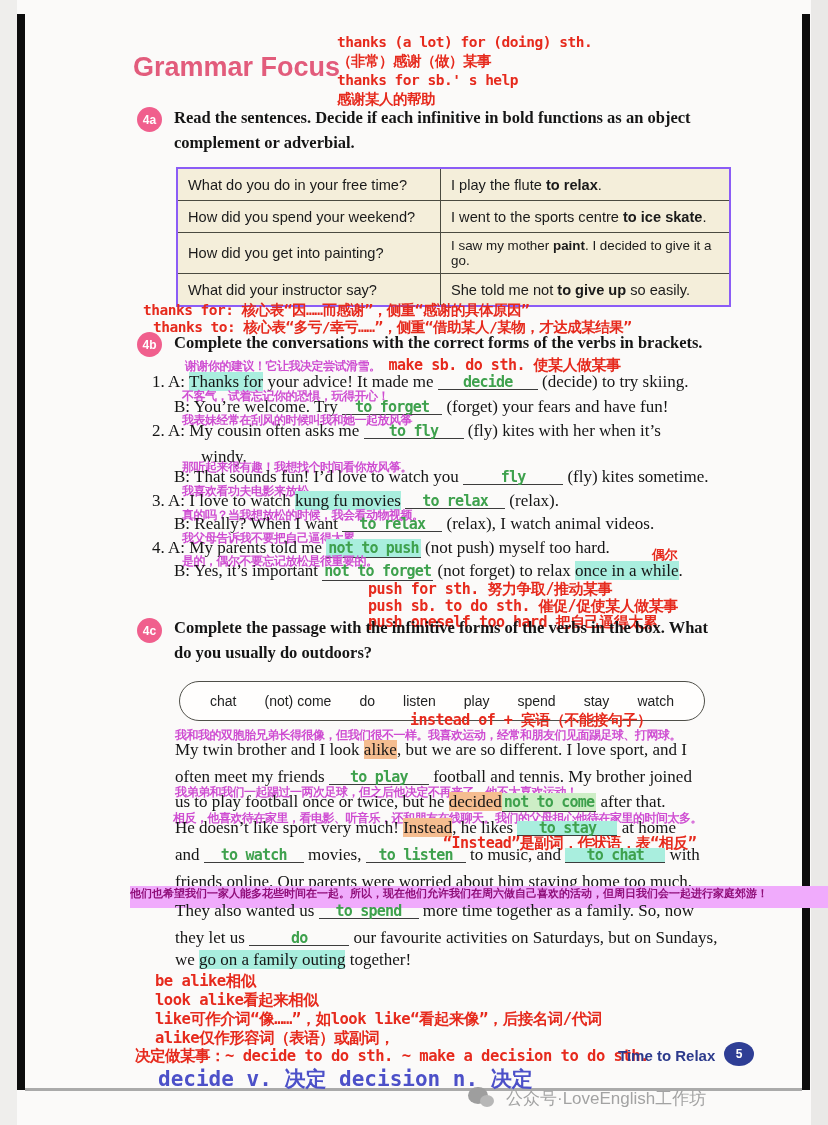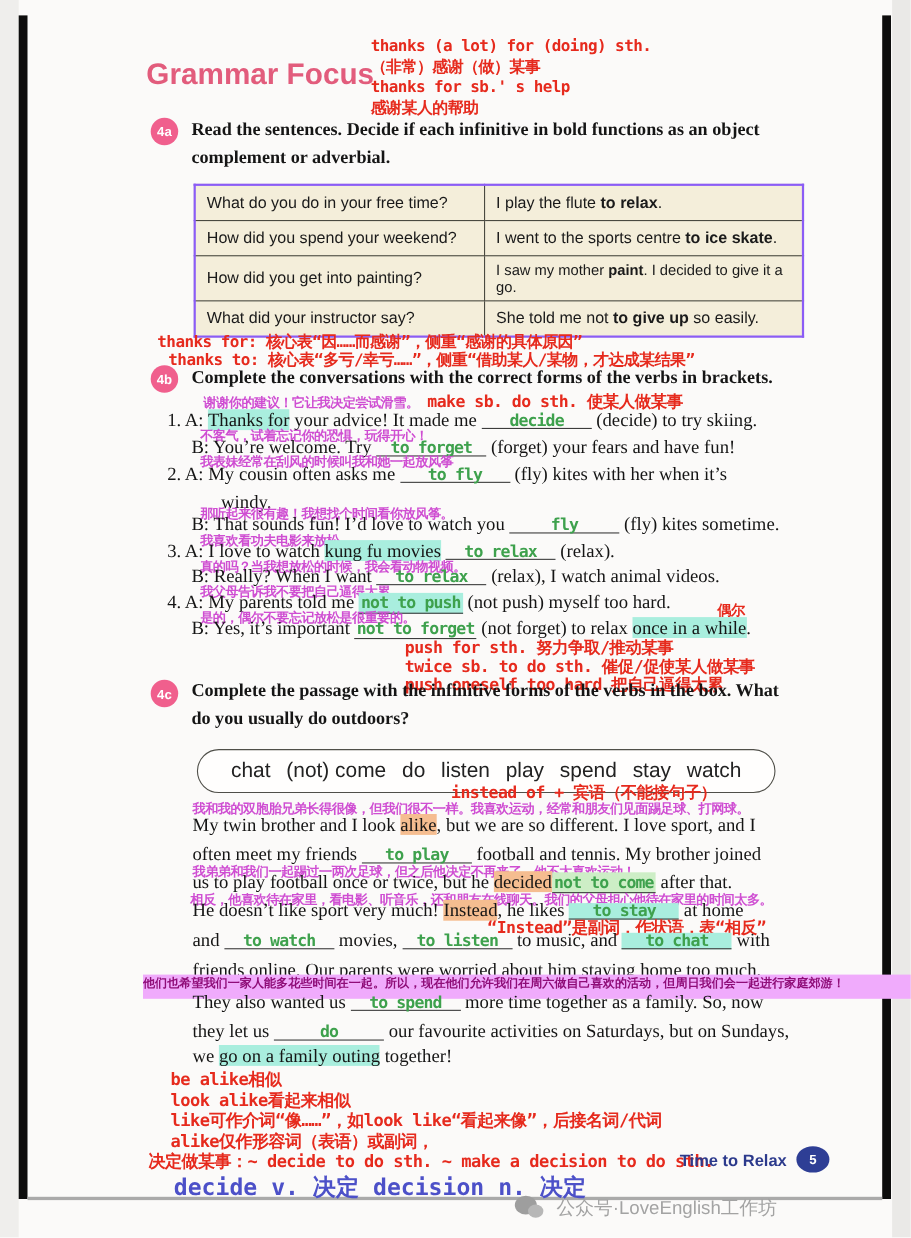--- a/index.html
+++ b/index.html
@@ -30,21 +30,21 @@
   .hl-c{background:#a9eede;}
   .hl-o{background:#f5bd90;text-align:right;}
   .hl-g{background:#cdeec6;}
   .gtable{position:absolute;left:176px;top:167px;border-collapse:collapse;background:#f4eeda;
           font-family:"Liberation Sans",sans-serif;font-size:14.6px;color:#1a1a1a;border:2px solid #8b5cf6;}
   .gtable td{border:1.6px solid #4a4a40;padding:5px 10px;height:21px;}
   .gtable td.q{width:242px;}
   .gtable td.a{width:268px;}
   .wordbox{position:absolute;left:179px;top:681px;width:526px;height:40px;border:1.6px solid #4f4f49;
            border-radius:21px;background:#fffefd;display:flex;align-items:center;justify-content:space-between;
-           padding:0 30px;box-sizing:border-box;font-family:"Liberation Sans",sans-serif;font-size:19px;color:#222;}
+           padding:0 30px;box-sizing:border-box;font-family:"Liberation Sans",sans-serif;font-size:14px;color:#222;}
   .mg{position:absolute;left:130px;top:886px;width:698px;height:22px;background:#f0abfc;color:#8f0d78;
       font-family:"DejaVu Sans Mono",monospace;font-size:11px;font-weight:bold;line-height:15px;
       overflow:hidden;white-space:nowrap;}
   .footer-label{font-family:"Liberation Sans",sans-serif;font-weight:bold;font-size:15px;color:#2c3a8c;}
   .page-num{position:absolute;left:724px;top:1042px;width:30px;height:24px;border-radius:50%;background:#2e3e95;
             color:#fff;font-family:"Liberation Sans",sans-serif;font-weight:bold;font-size:12px;
             display:flex;align-items:center;justify-content:center;}
   .wm{position:absolute;left:468px;top:1085px;display:flex;align-items:center;gap:8px;color:#a3a3a3;
       font-family:"Liberation Sans",sans-serif;font-size:17px;}
   .wm-icon{position:relative;width:30px;height:26px;display:inline-block;}
@@ -134,21 +134,21 @@
   <div class="abs t17" style="left:152px;top:538px;">
     <span>4. A: My parents told me </span><span class="ans ul-ans hl-c">not to push</span><span> (not push) myself too hard.</span>
   </div>
   <div class="abs pinknote" style="left:182px;top:553px;">是的，偶尔不要忘记放松是很重要的。</div>
   <div class="abs red" style="left:652px;top:546px;font-size:13px;">偶尔</div>
   <div class="abs t17" style="left:174px;top:561px;">
     <span>B: Yes, it’s important </span><span class="ans ul-ans">not to forget</span><span> (not forget) to relax </span><span class="hl-c">once in a while</span><span>.</span>
   </div>
 
   <div class="abs red red15" style="left:368px;top:580px;">push for sth. 努力争取/推动某事</div>
-  <div class="abs red red15" style="left:368px;top:597px;">twice sb. to do sth. 催促/促使某人做某事</div>
+  <div class="abs red red15" style="left:368px;top:597px;">push sb. to do sth. 催促/促使某人做某事</div>
   <div class="abs red red15" style="left:368px;top:613px;">push oneself too hard 把自己逼得太累</div>
 
   <div class="badge" style="left:137px;top:618px;">4c</div>
   <div class="abs bold" style="left:174px;top:618px;font-size:16.5px;">Complete the passage with the infinitive forms of the verbs in the box. What</div>
   <div class="abs bold" style="left:174px;top:643px;font-size:16.5px;">do you usually do outdoors?</div>
 
   <div class="wordbox">
     <span>chat</span>
     <span>(not) come</span>
     <span>do</span>

